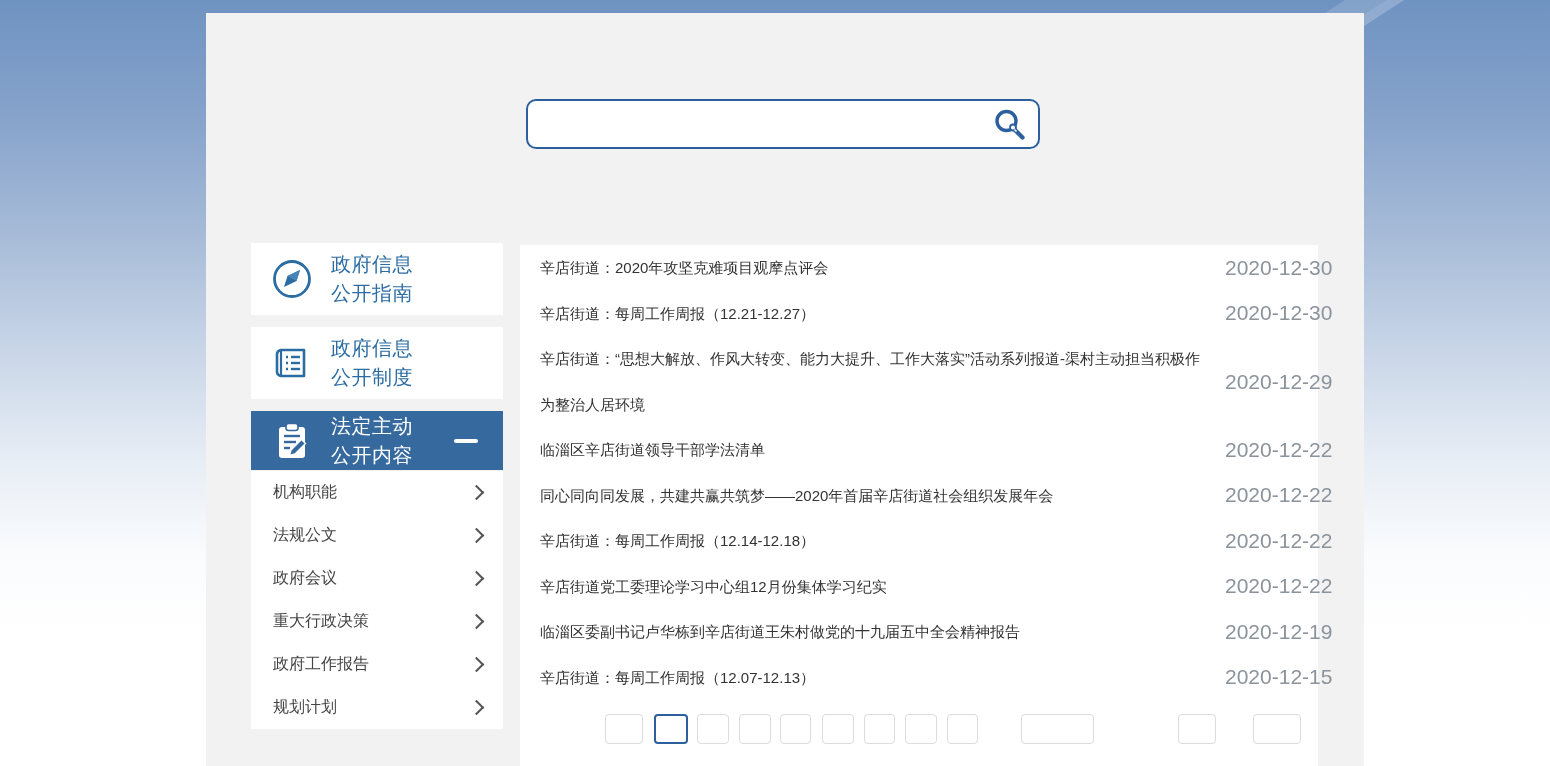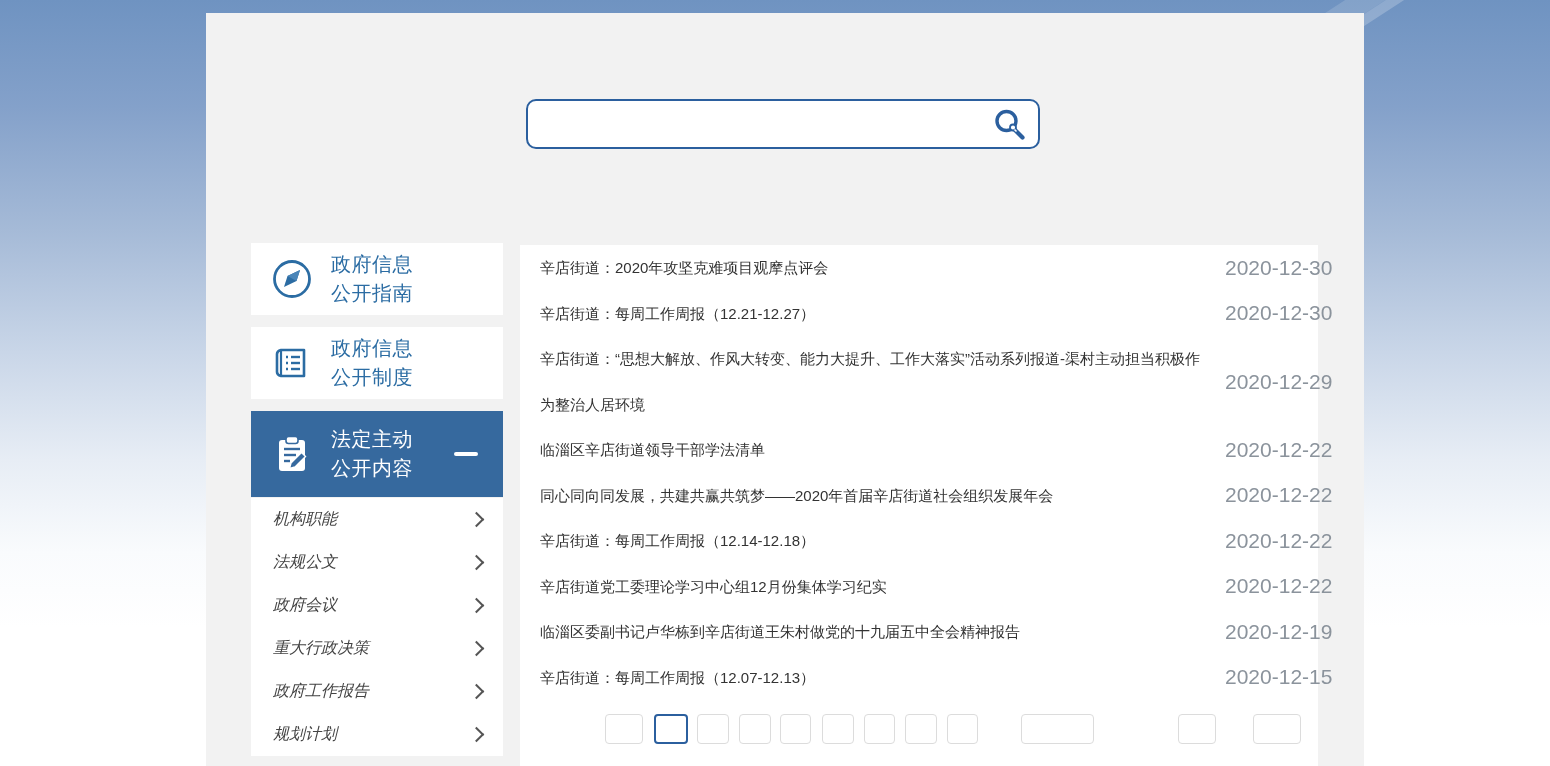--- a/index.html
+++ b/index.html
@@ -26,28 +26,28 @@
   .search-btn{width:48px;height:100%;border:none;background:transparent;cursor:pointer;
               display:flex;align-items:center;justify-content:center;padding:0 10px 0 0;}
 
   
   .sidebar{position:absolute;left:45px;top:230px;width:252px;}
   .side-card{height:72px;background:#fff;margin-bottom:12px;display:flex;
              align-items:center;padding-left:19px;box-sizing:border-box;
              cursor:pointer;position:relative;}
   .side-card .txt{margin-left:17px;font-size:20px;line-height:29px;
                   color:#2b6ca3;letter-spacing:.5px;}
-  .side-card.active{background:#36699e;height:86px;margin-bottom:1px;}
+  .side-card.active{background:#36699e;height:59px;margin-bottom:1px;}
   .side-card.active .txt{color:#fff;}
   .dash{position:absolute;right:25px;top:50%;margin-top:-2px;width:24px;height:4px;
         background:#fff;border-radius:2px;}
   .side-menu{background:#fff;}
   .menu-item{height:43px;display:flex;align-items:center;justify-content:space-between;
              padding:0 21px 0 22px;cursor:pointer;font-size:16px;color:#444;
-             background:#fff;font-style:italic;}
+             background:#fff;}
   .chev{width:9px;height:9px;border-top:2px solid #555;border-right:2px solid #555;
         transform:rotate(45deg);flex:0 0 auto;}
 
   
   .list{position:absolute;left:314px;top:232px;width:798px;min-height:534px;
         background:#fff;box-sizing:border-box;}
   .row{display:flex;justify-content:space-between;align-items:center;
        min-height:45.5px;padding:0 13px 0 20px;box-sizing:border-box;gap:19px;}
   .row .title{flex:0 0 666px;max-width:666px;font-size:15px;color:#333;
               line-height:45.5px;text-decoration:none;cursor:pointer;}

